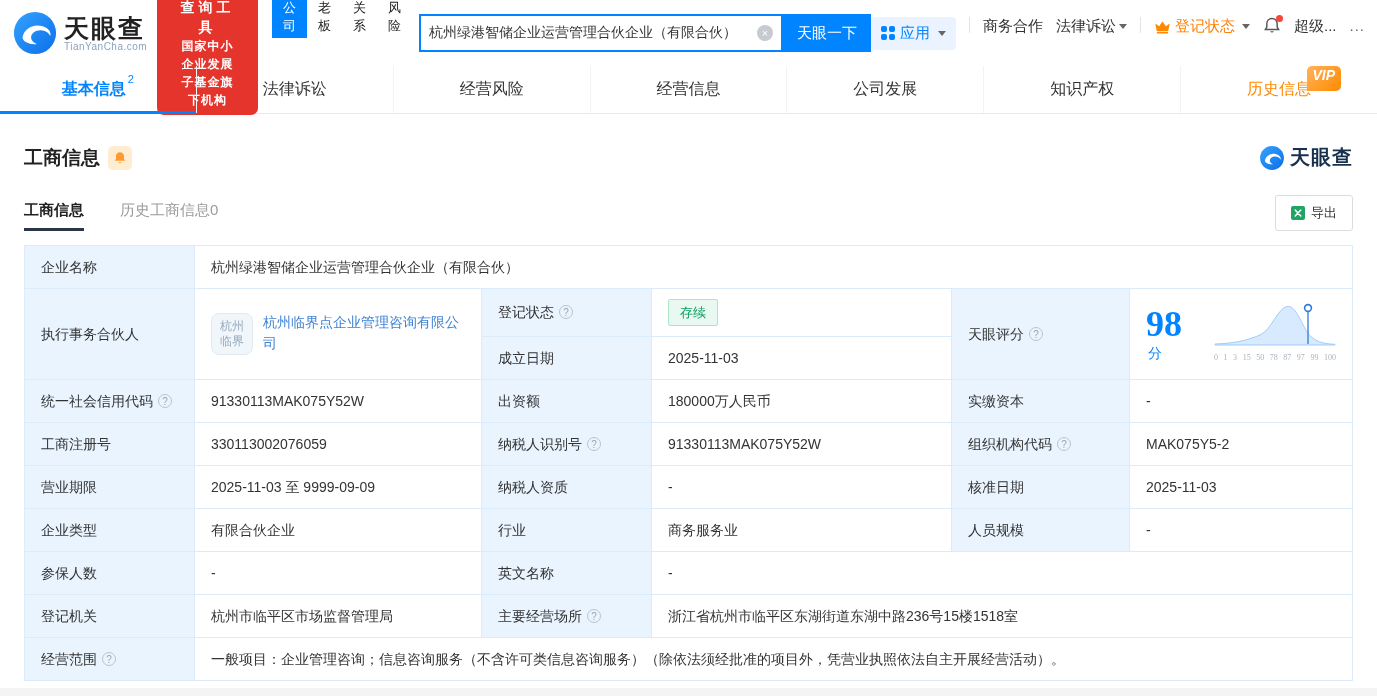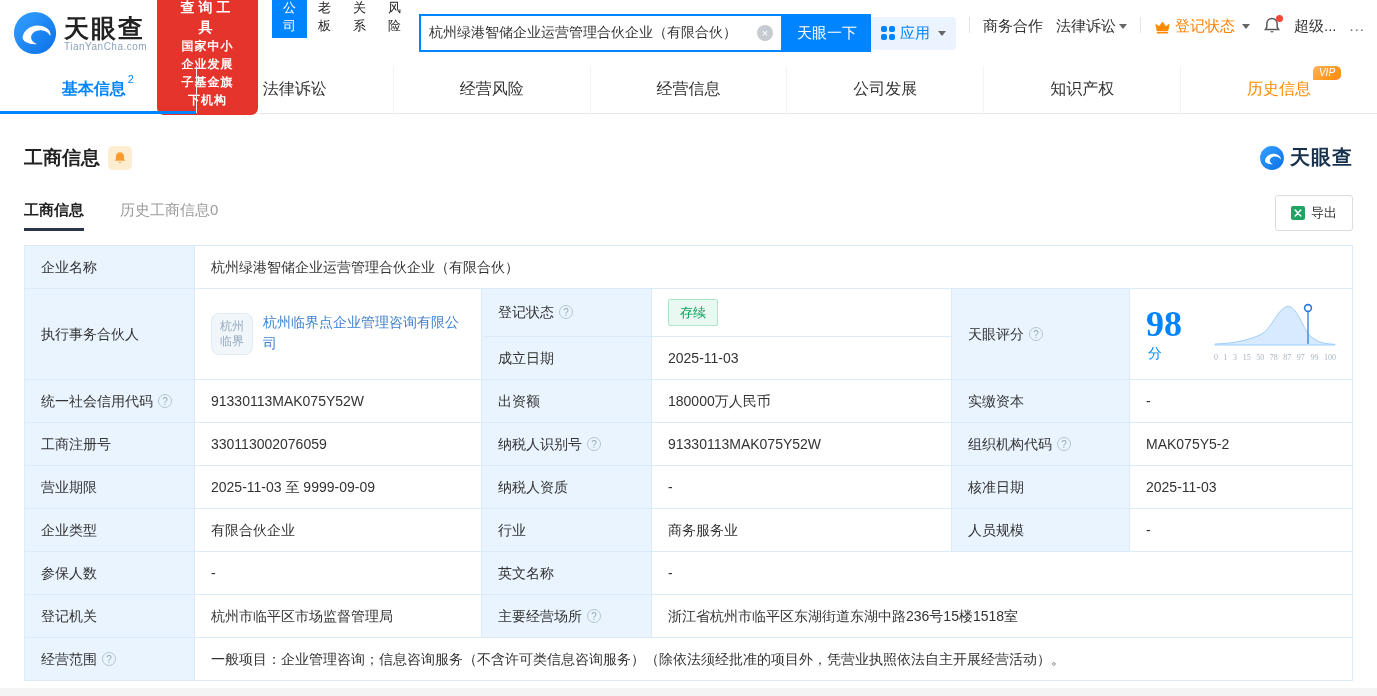--- a/index.html
+++ b/index.html
@@ -40,21 +40,21 @@
 
   
   .main-tabs { height:48px; display:flex; border-bottom:1px solid #e8e8e8; }
   .tab { flex:1; display:flex; align-items:center; justify-content:center; font-size:16px; color:#333; position:relative; cursor:pointer; border-right:1px solid #f3f3f3; }
   .tab:last-child { border-right:none; }
   .tab.active { color:#0084ff; font-weight:700; }
   .tab.active::after { content:""; position:absolute; left:0; right:0; bottom:-1px; height:3px; background:#0084ff; }
   .tab sup { font-size:11px; font-weight:400; margin-left:2px; position:relative; top:-5px; }
   .tab.history { color:#ff8a00; }
   .tab-inner { position:relative; }
-  .vip-tag { position:absolute; top:-13px; right:-30px; background:linear-gradient(135deg,#ffb35c,#ff8a00); color:#fff; font-size:10px; font-weight:400; font-style:italic; padding:1px 6px 2px; border-radius:5px 5px 5px 0; }
+  .vip-tag { position:absolute; top:-13px; right:-30px; background:linear-gradient(135deg,#ffb35c,#ff8a00); color:#fff; font-size:14px; font-weight:700; font-style:italic; padding:1px 6px 8px; border-radius:5px 5px 5px 0; }
 
   
   .content { padding:0 24px; }
   .section-head { margin-top:30px; display:flex; align-items:center; }
   .section-title { font-size:19px; font-weight:700; color:#222; }
   .bell-chip { margin-left:8px; width:24px; height:24px; background:#ffedd2; border-radius:5px; display:flex; align-items:center; justify-content:center; cursor:pointer; }
   .brand-right { margin-left:auto; display:flex; align-items:center; gap:5px; }
   .brand-right .logo-icon-sm { width:26px; height:26px; }
   .brand-right-name { font-size:20px; font-weight:700; color:#17314d; letter-spacing:1px; }
 

